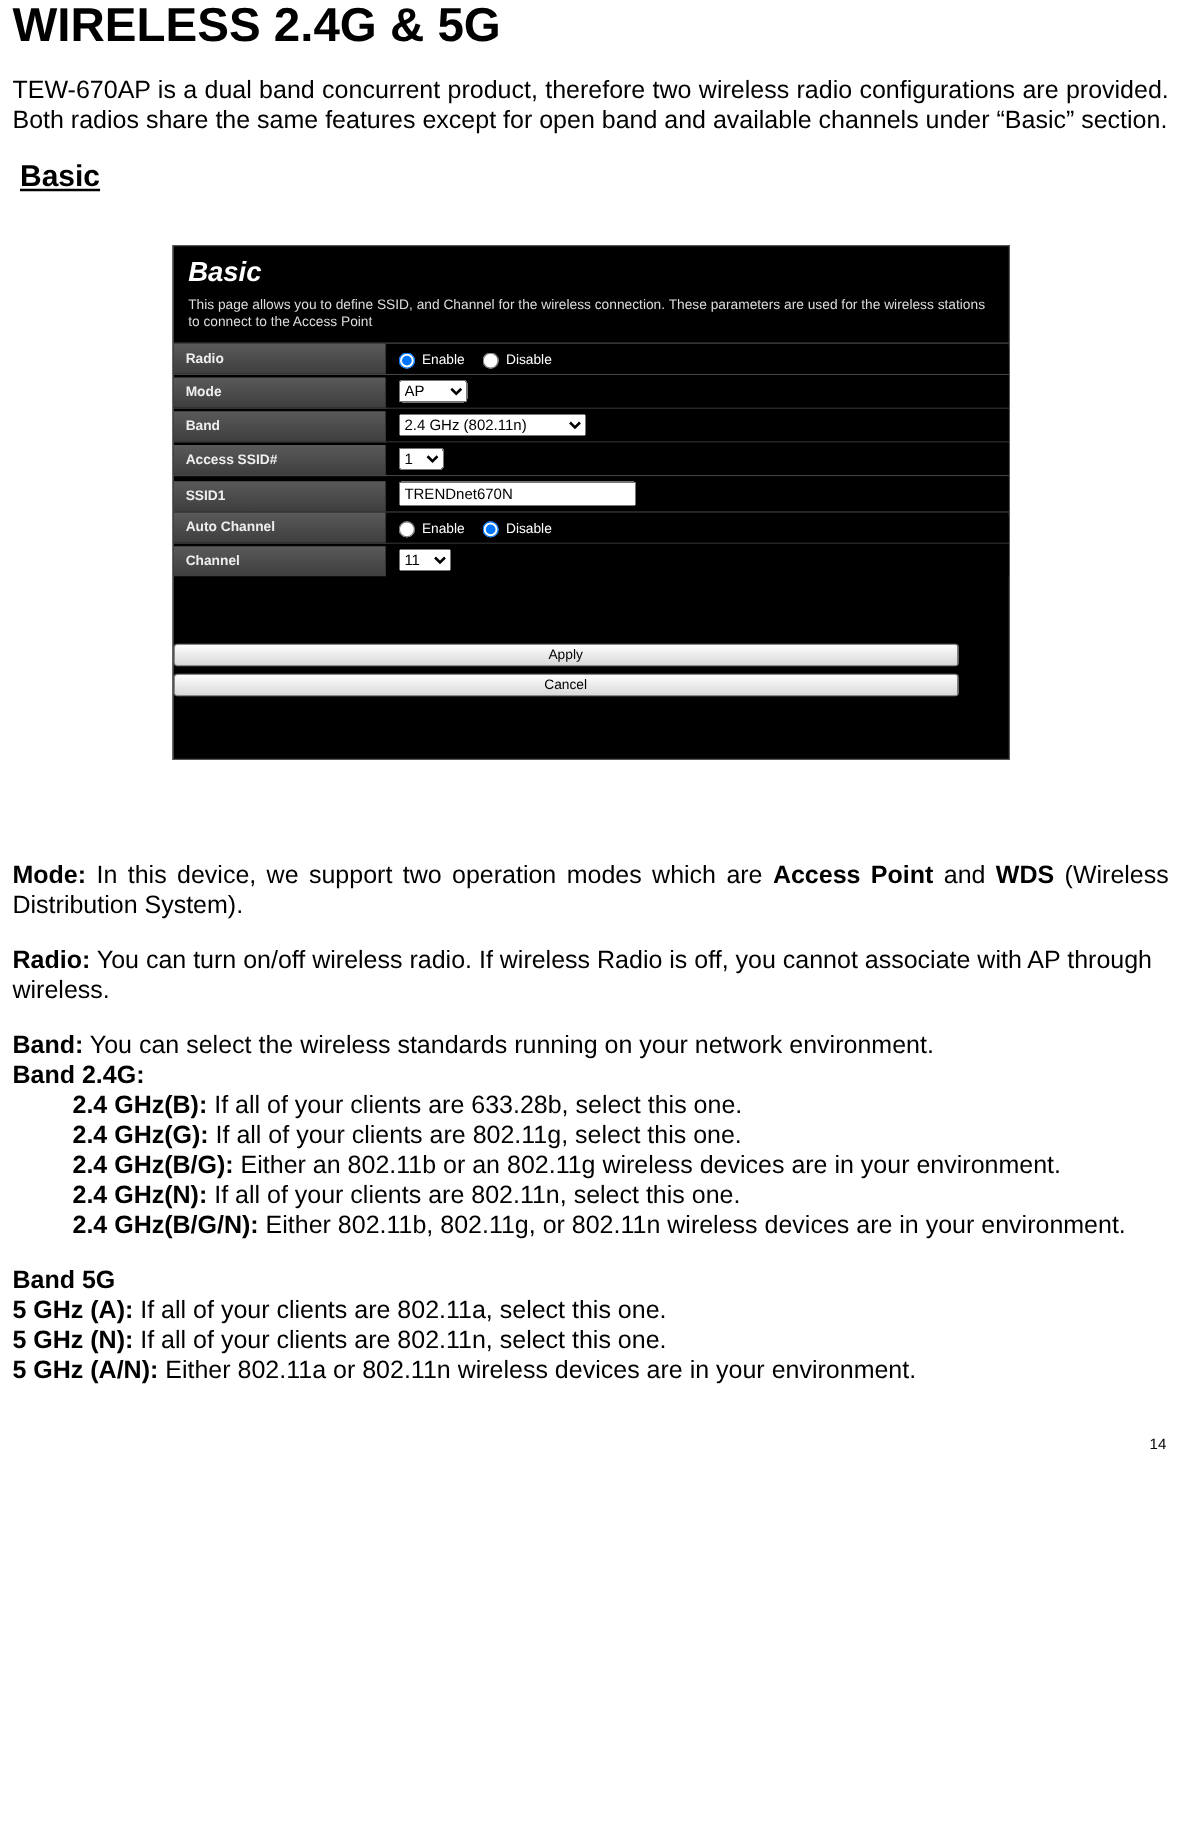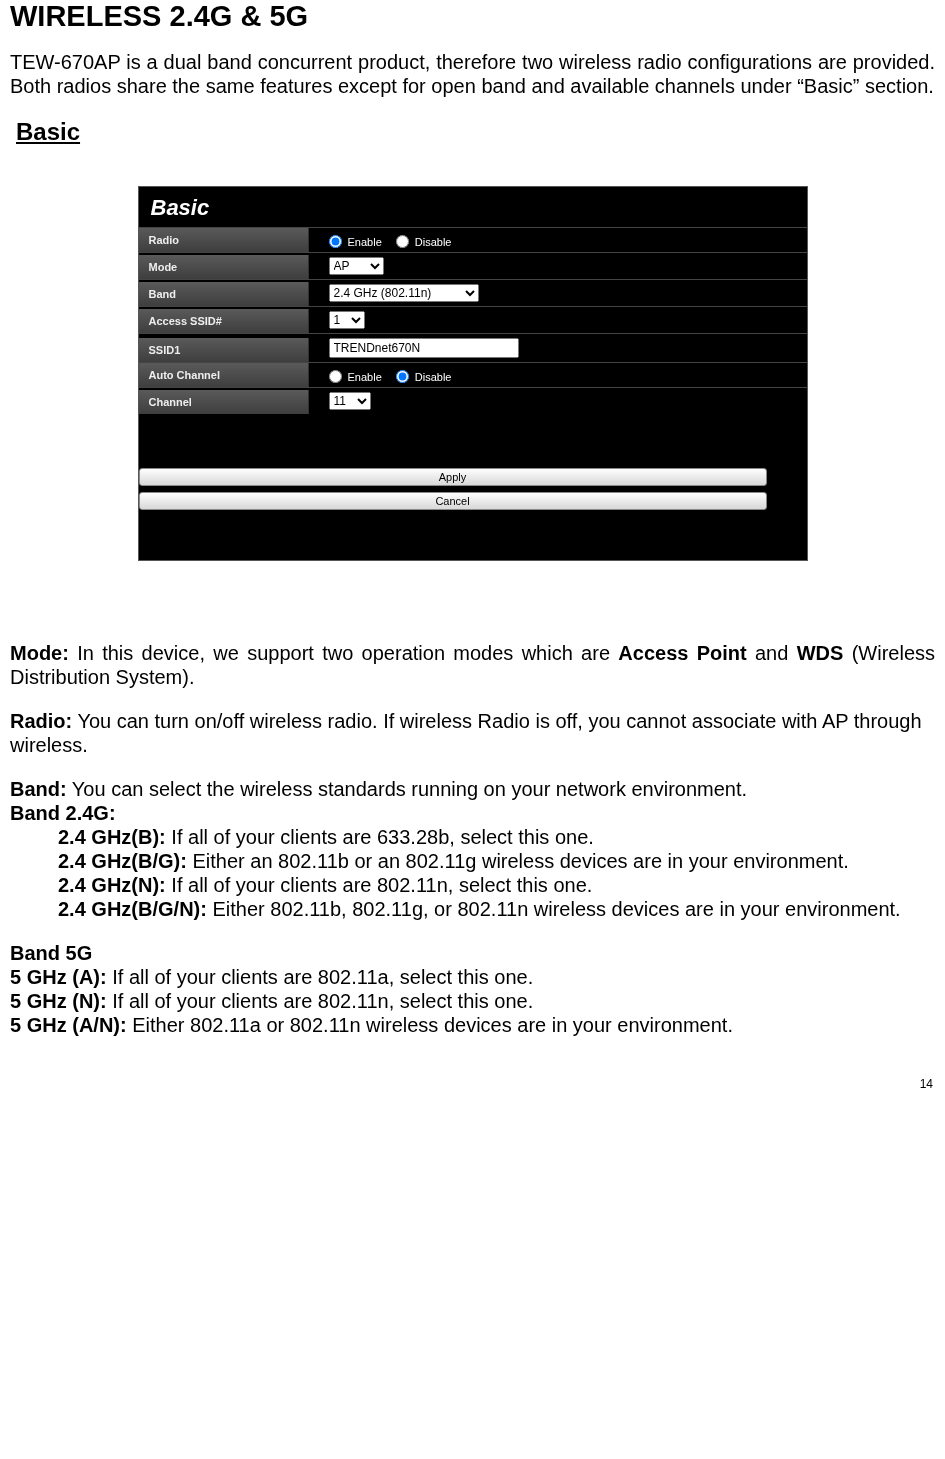--- a/index.html
+++ b/index.html
@@ -6,21 +6,21 @@
     body {
       font-family: Arial, Helvetica, sans-serif;
       background: #fff;
       width: 945px;
       padding: 0;
     }
     .page {
       padding: 0 10px;
     }
     h1.main-title {
-      font-size: 29px;
+      font-size: 38px;
       font-weight: bold;
       margin-bottom: 4px;
     }
     p.intro {
       font-size: 20px;
       line-height: 1.2;
       text-align: justify;
       margin-bottom: 20px;
       margin-top: 17px;
     }
@@ -71,21 +71,21 @@
       background: #4a4a4a;
       background: linear-gradient(#5a5a5a, #3e3e3e);
       color: #eee;
       font-weight: bold;
       font-size: 11px;
       padding: 6px 10px;
       border-right: 1px solid #333;
     }
     .form-field {
       flex: 1;
-      padding: 4px 20px;
+      padding: 4px 10px;
       background: #000;
       display: flex;
       align-items: center;
       gap: 6px;
     }
     .form-field select, .form-field input[type=text] {
       font-size: 12px;
       font-family: inherit;
     }
     .form-field input[type=text] {
@@ -136,20 +136,21 @@
 <body>
 
 <div class="page">
   <h1 class="main-title">WIRELESS 2.4G &amp; 5G</h1>
   <p class="intro">TEW-670AP is a dual band concurrent product, therefore two wireless radio configurations are provided. Both radios share the same features except for open band and available channels under “Basic” section.</p>
   <h2 class="basic-heading">Basic</h2>
 
   <div class="screenshot-container">
     <div class="screenshot">
       <div class="screenshot-title">Basic</div>
+      <div class="screenshot-desc">This page allows you to define SSID, and Channel for the wireless connection. These parameters are used for the wireless stations to connect to the Access Point</div>
 
       <div class="form-row">
         <div class="form-label">Radio</div>
         <div class="form-field">
           <input type="radio" checked="" style="">
           <label class="radio-label">Enable</label>
           <input type="radio" style="">
           <label class="radio-label">Disable</label>
         </div>
       </div>
@@ -221,20 +222,21 @@
 
     <p class="para">
       <span class="bold">Radio:</span><span> You can turn on/off wireless radio. If wireless Radio is off, you cannot associate with AP through wireless.</span>
     </p>
 
     <p>
       <span class="bold">Band:</span><span> You can select the wireless standards running on your network environment.</span>
     </p>
     <p><span class="bold">Band 2.4G:</span></p>
     <p class="indent"><span class="bold">2.4 GHz(B):</span><span> If all of your clients are 633.28b, select this one.</span></p>
+    <p class="indent"><span class="bold">2.4 GHz(G):</span><span> If all of your clients are 802.11g, select this one.</span></p>
     <p class="para-just" style="margin-left:6px;"><span style="margin-left:42px;" class="bold">2.4 GHz(B/G):</span><span> Either an 802.11b or an 802.11g wireless devices are in your environment.</span></p>
     <p class="indent"><span class="bold">2.4 GHz(N):</span><span> If all of your clients are 802.11n, select this one.</span></p>
     <p class="para para-just"><span style="margin-left:48px;" class="bold">2.4 GHz(B/G/N):</span><span> Either 802.11b, 802.11g, or 802.11n wireless devices are in your environment.</span></p>
 
     <p><span class="bold">Band 5G</span></p>
     <p><span class="bold">5 GHz (A):</span><span> If all of your clients are 802.11a, select this one.</span></p>
     <p><span class="bold">5 GHz (N):</span><span> If all of your clients are 802.11n, select this one.</span></p>
     <p><span class="bold">5 GHz (A/N):</span><span> Either 802.11a or 802.11n wireless devices are in your environment.</span></p>
   </div>
 </div>

